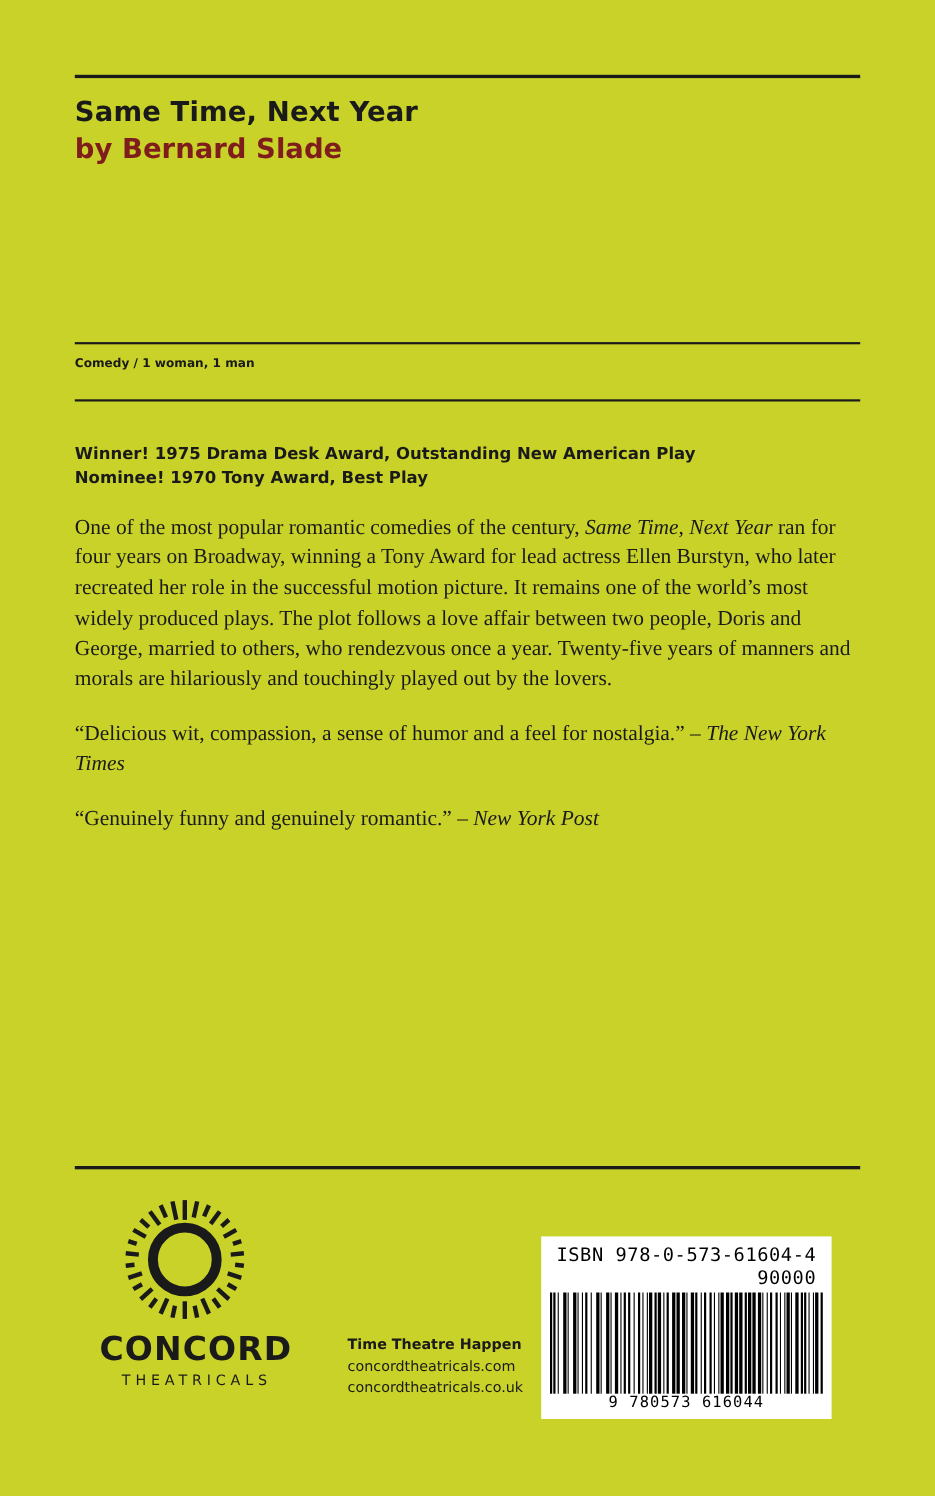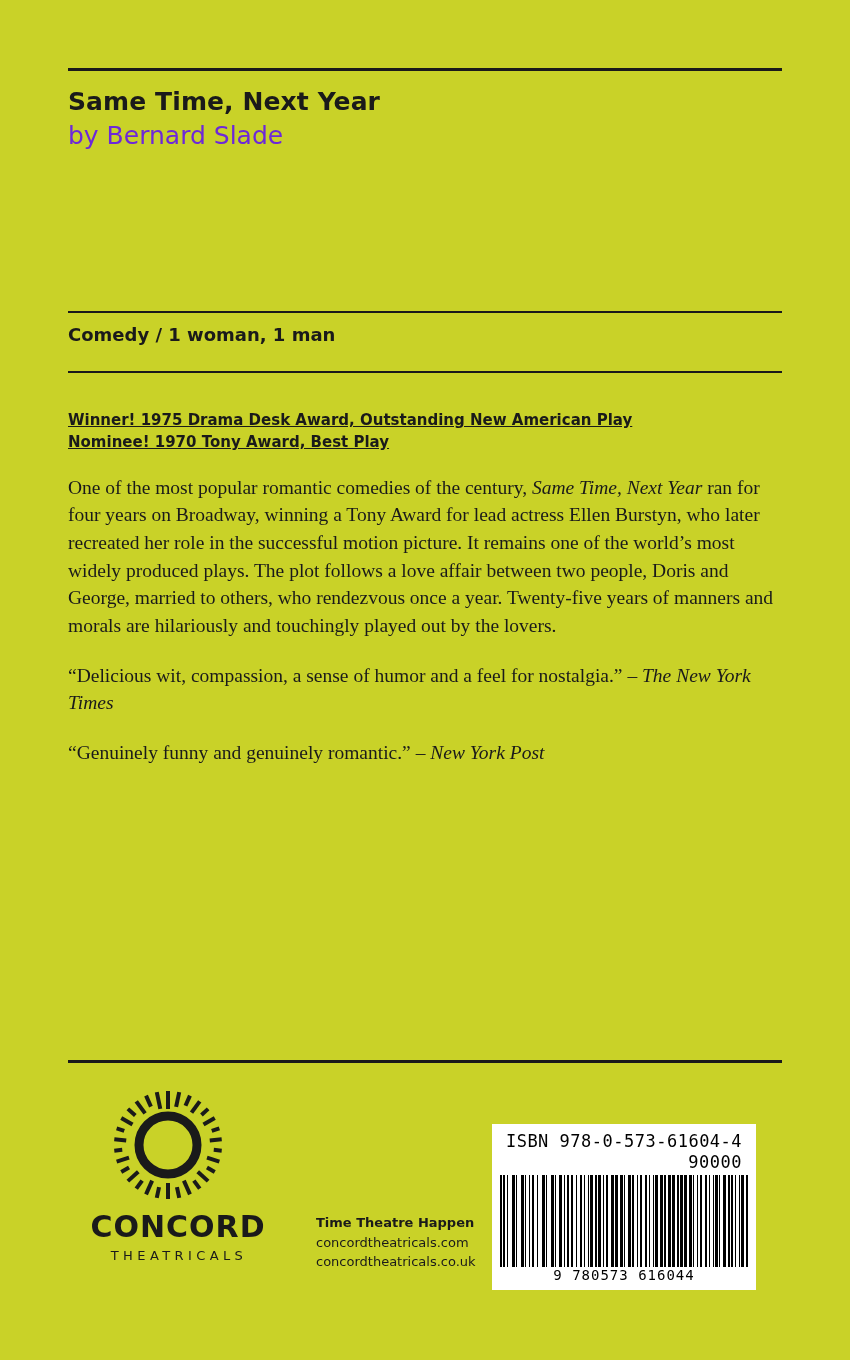--- a/index.html
+++ b/index.html
@@ -42,41 +42,40 @@
   .play-title {
     font-family: "DejaVu Sans", sans-serif;
     font-weight: bold;
     font-size: 25px;
     letter-spacing: 0.1px;
     margin: 16px 0 0 0;
     color: #1a1a1a;
   }
   .play-author {
     font-family: "DejaVu Sans", sans-serif;
-    font-weight: normal;
+    font-weight: bold;
     font-size: 25px;
     margin: 5px 0 0 0;
-    color: #6d28d9;
+    color: #7f1d1d;
   }
 
   
   .genre-rule-wrap {
     margin-top: 161px;
   }
   .genre-line {
     font-family: "DejaVu Sans", sans-serif;
     font-weight: bold;
-    font-size: 18px;
+    font-size: 11px;
     margin-top: 11px;
   }
 
   
   .awards-rule-wrap {
     margin-top: 26px;
-    text-decoration: underline;
   }
   .awards {
     font-family: "DejaVu Sans", sans-serif;
     font-weight: bold;
     font-size: 15px;
     line-height: 1.45;
     margin-top: 37px;
   }
 
   

